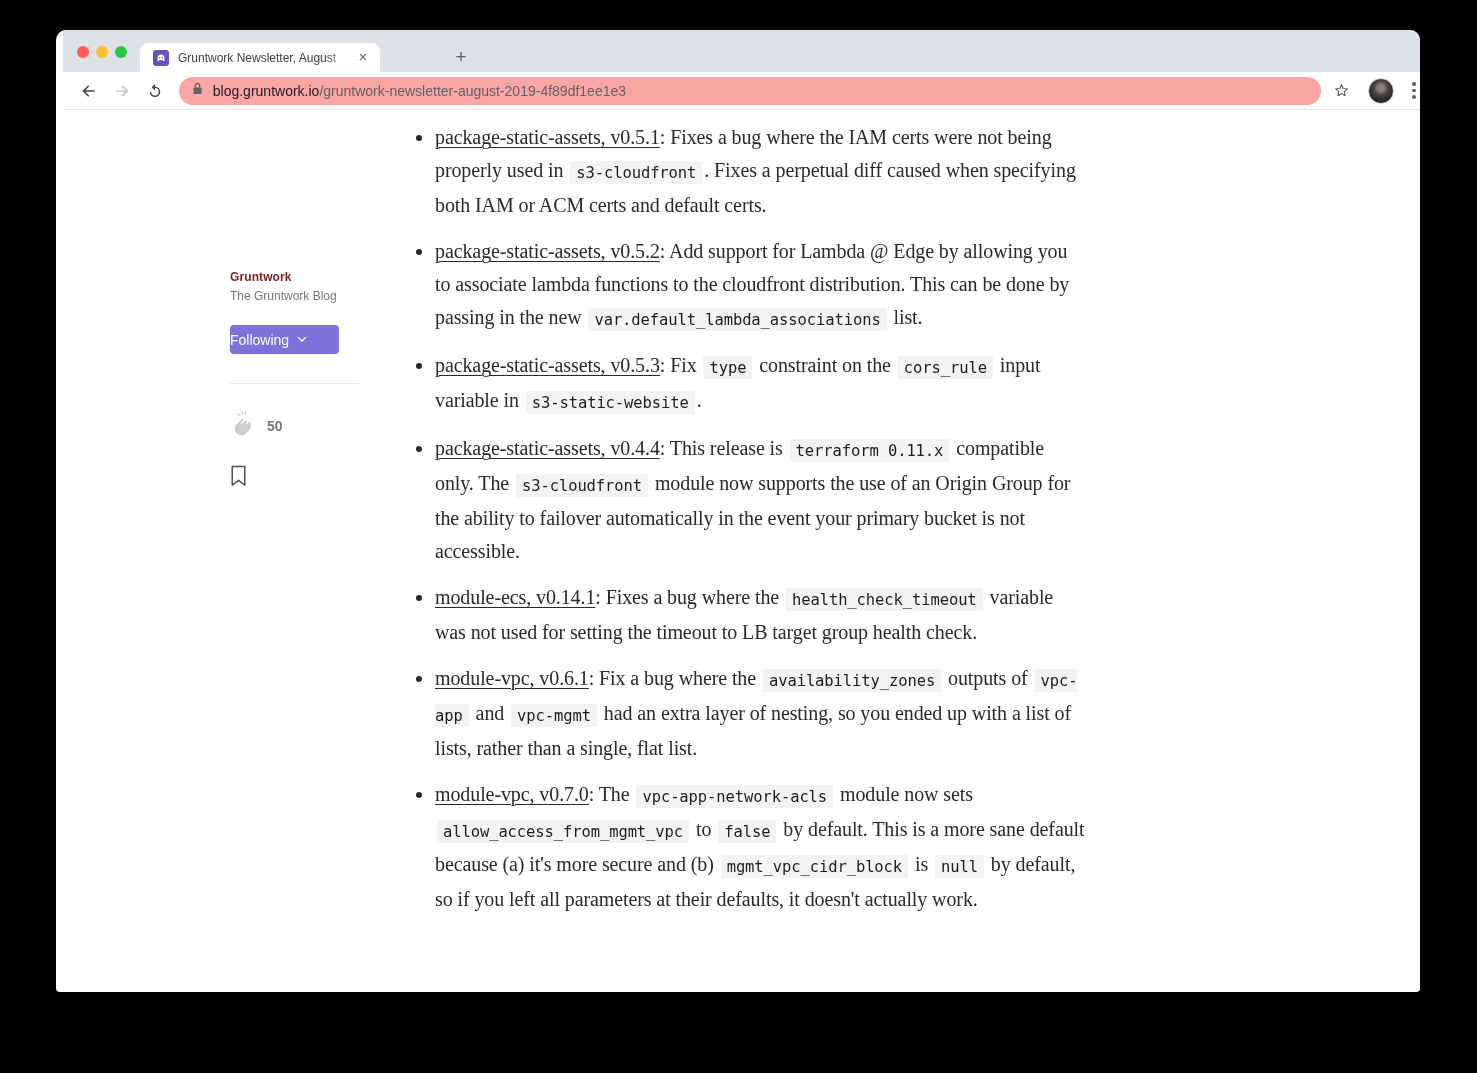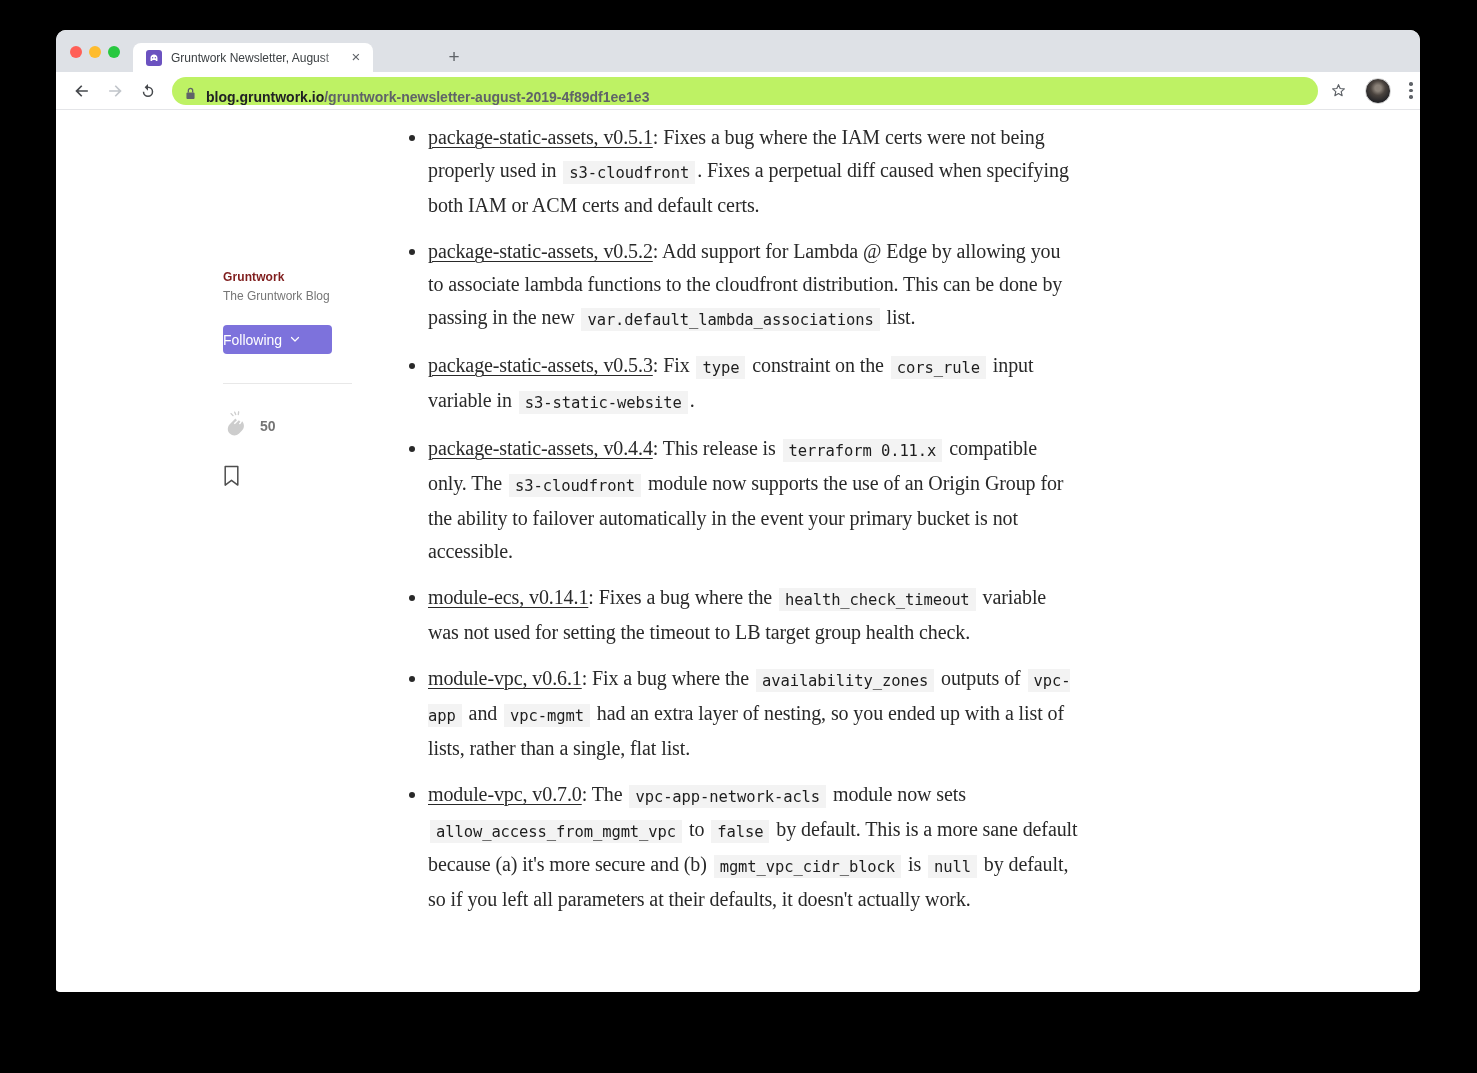--- a/index.html
+++ b/index.html
@@ -1,21 +1,21 @@
 <!DOCTYPE html>
 <html><head>
 <meta charset="utf-8">
 <style>
   * { margin:0; padding:0; box-sizing:border-box; }
   html,body { width:1477px; height:1073px; background:#000; overflow:hidden;
               font-family:"Liberation Sans", sans-serif; }
 
   .window { position:absolute; left:56px; top:30px; width:1364px; height:962px;
             border-radius:10px 10px 4px 4px; overflow:hidden; background:#fff;
-            box-shadow:0 10px 40px rgba(0,0,0,.6); }
+            box-shadow:0 10px 40px rgba(0,0,0,.6);padding-left:7px; }
 
   
   .tabstrip { position:relative; height:42px; background:#dee1e6; }
   .traffic { position:absolute; top:16px; width:12px; height:12px; border-radius:50%; }
   .tl-close { left:14px;  background:#ff5f57; }
   .tl-min   { left:33px;  background:#febc2e; }
   .tl-zoom  { left:52px;  background:#28c840; }
 
   .tab { position:absolute; left:77px; top:13px; width:240px; height:29px;
          background:#fff; border-radius:8px 8px 0 0; display:flex; align-items:center;
@@ -31,22 +31,22 @@
   .newtab { position:absolute; left:384px; top:14px; width:28px; height:28px;
             font-size:19px; color:#5f6368; text-align:center; line-height:26px; }
 
   
   .toolbar { position:relative; height:38px; background:#fff;
              border-bottom:1px solid #e4e5e8; display:flex; align-items:center; }
   .navbtn { width:24px; height:24px; display:flex; align-items:center; justify-content:center; }
   .nav-back    { margin-left:14px; }
   .nav-forward { margin-left:9px; }
   .nav-reload  { margin-left:9px; }
-  .omnibox { margin-left:12px; width:1146px; height:28px; background:#bef264;
-             border-radius:14px; display:flex; align-items:flex-end; padding:0 12px;font-weight:bold; }
+  .omnibox { margin-left:12px; width:1146px; height:28px; background:#fca5a5;
+             border-radius:14px; display:flex; align-items:center; padding:0 12px; }
   .url { font-size:14px; margin-left:9px; white-space:nowrap; }
   .url .domain { color:#202124; }
   .url .path   { color:#5f6368; }
   .tool-right { display:flex; align-items:center; margin-left:8px; }
   .avatar { width:26px; height:26px; border-radius:50%; margin-left:15px;
             background:radial-gradient(circle at 50% 38%, #8a8178 0 16%, #4a433e 38%, #242427 72%);
             border:1px solid #d6d6d6; }
   .kebab { margin-left:14px; display:flex; flex-direction:column; gap:3px; padding:4px; }
   .kebab i { width:3.5px; height:3.5px; border-radius:50%; background:#5f6368; }
 

